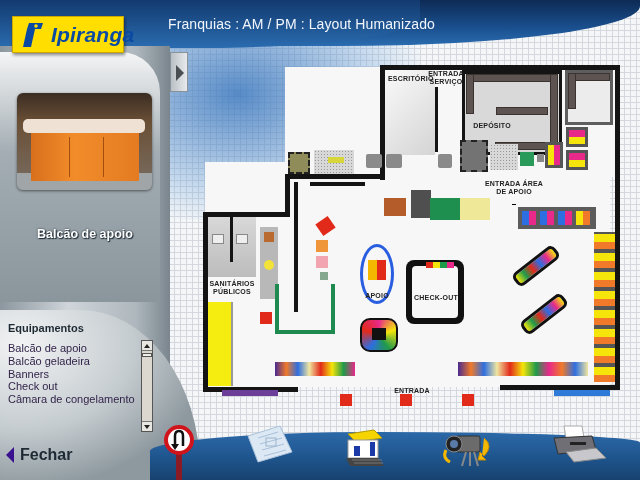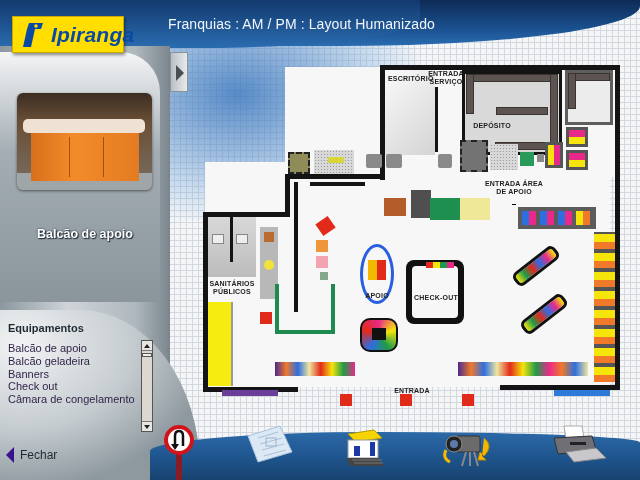--- a/index.html
+++ b/index.html
@@ -44,21 +44,21 @@
   .eq-list{position:absolute;left:8px;top:342px;width:130px;height:88px;overflow:hidden}
   .eq-item{font-size:11px;color:#32244a;line-height:12.8px;white-space:nowrap;cursor:pointer}
   .scroll{position:absolute;left:141px;top:340px;width:12px;height:92px;background:#dcd8d0;border:1px solid #555}
   .scroll .up,.scroll .down{position:absolute;left:0;width:10px;height:10px;background:#e8e6e0;border-bottom:1px solid #777}
   .scroll .up{top:0}.scroll .down{bottom:0;border-top:1px solid #777;border-bottom:none}
   .scroll .up:after{content:"";position:absolute;left:2px;top:3px;border-bottom:4px solid #222;border-left:3px solid transparent;border-right:3px solid transparent}
   .scroll .down:after{content:"";position:absolute;left:2px;top:3px;border-top:4px solid #222;border-left:3px solid transparent;border-right:3px solid transparent}
   .scroll .thumb{position:absolute;left:0;top:12px;width:10px;height:4px;border:1px solid #555;background:#efeee8}
   .close-btn{position:absolute;left:6px;top:446px;height:18px;display:flex;align-items:center;cursor:pointer}
   .close-btn .tri{width:0;height:0;border-right:8px solid #3a1290;border-top:8px solid transparent;border-bottom:8px solid transparent;margin-right:6px}
-  .close-btn span{font-size:12px;font-weight:normal;color:#1e2a33}
+  .close-btn span{font-size:16px;font-weight:bold;color:#1e2a33}
   
   .bottombar{position:absolute;left:150px;top:432px;width:490px;height:48px;
     background:linear-gradient(#2c69a8,#1f568f 50%,#17426f);border-top-left-radius:260px 22px;border-top-right-radius:300px 12px}
   .tool{position:absolute;cursor:pointer}
   
   .plan{position:absolute;left:200px;top:62px;width:420px;height:330px}
   .wall{position:absolute;background:#141414}
   .room{position:absolute;background:#f7f7f7}
   .lbl{position:absolute;font-size:7px;font-weight:bold;color:#222;text-align:center;line-height:8px;letter-spacing:.2px}
   .shelf{position:absolute;background:#5d5350;border:1px solid #3a3330}

